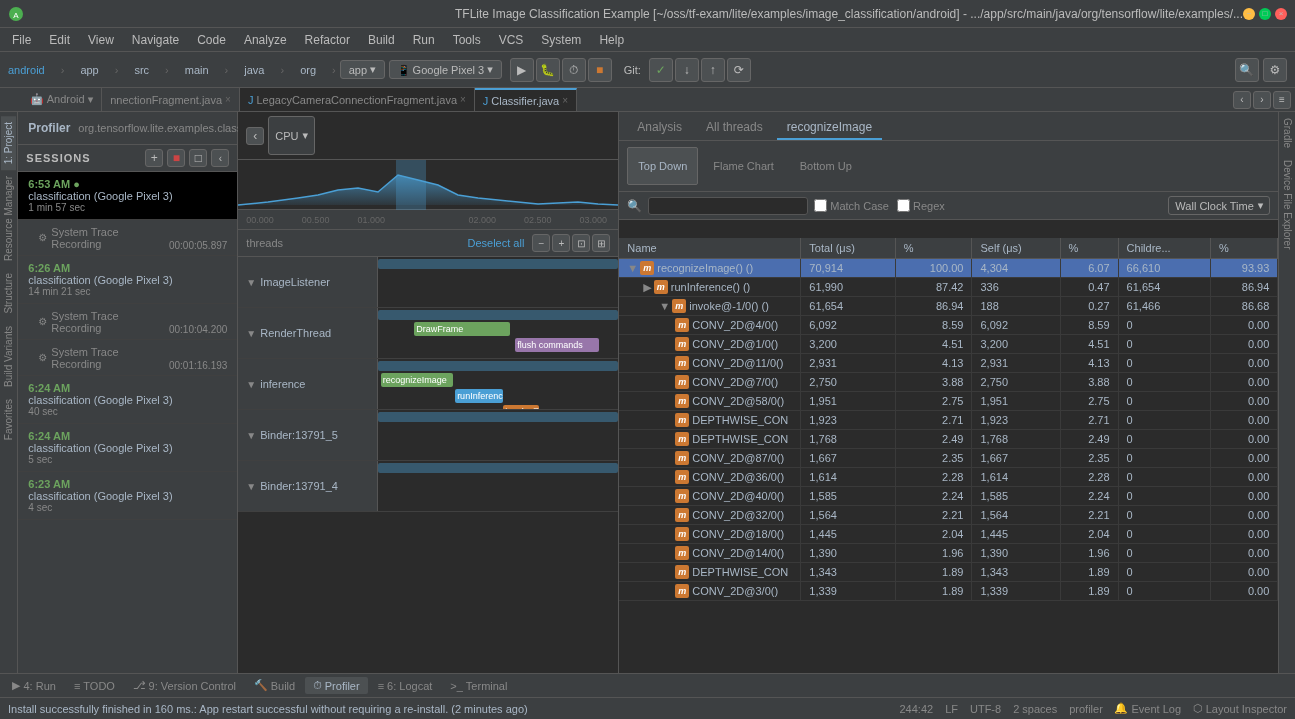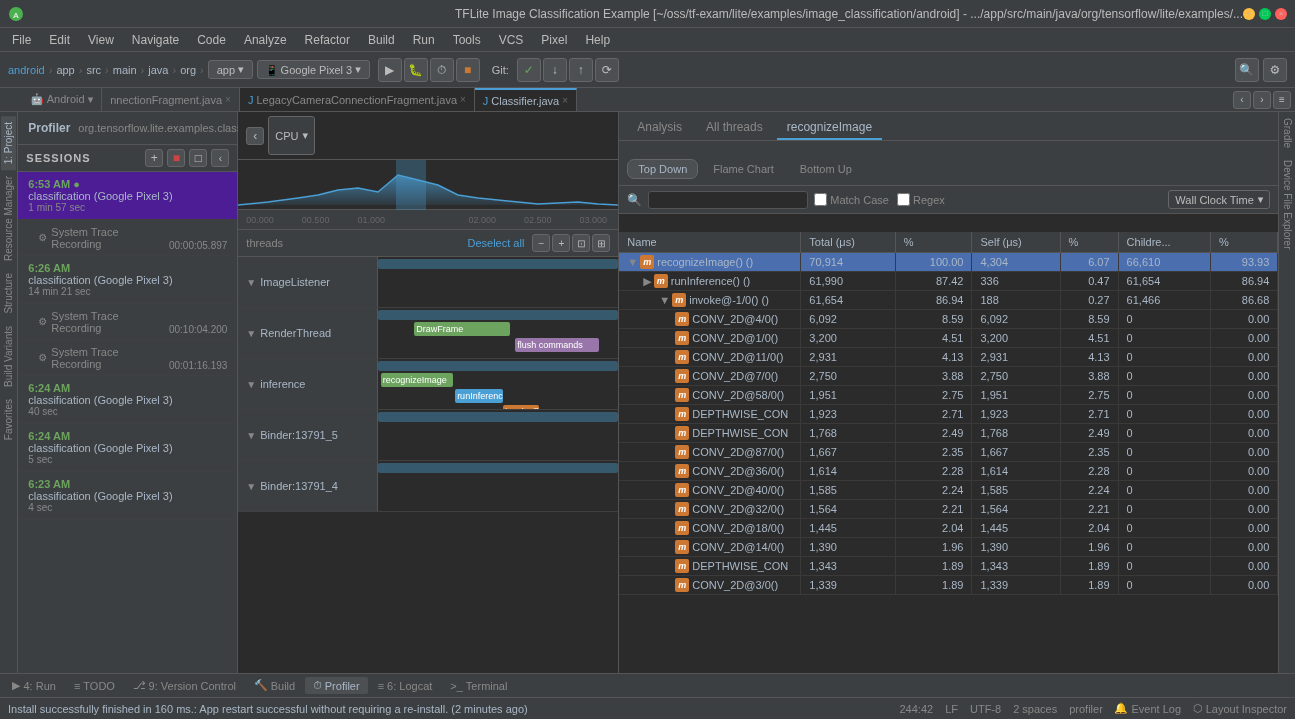--- a/index.html
+++ b/index.html
@@ -13,33 +13,33 @@
     .wc-min { background: #ffbd44; }
     .wc-max { background: #00ca56; }
     .wc-close { background: #ff605c; }
 
     
     .menu-bar { background: #3c3f41; height: 24px; display: flex; align-items: center; padding: 0 4px; border-bottom: 1px solid #555; gap: 2px; }
     .menu-item { padding: 2px 8px; font-size: 12px; color: #bbb; cursor: pointer; border-radius: 2px; }
 
     
     .toolbar { background: #3c3f41; height: 36px; display: flex; align-items: center; padding: 0 8px; border-bottom: 1px solid #555; gap: 4px; }
-    .breadcrumb { display: flex; align-items: center; gap: 4px; font-size: 11px; color: #a9b7c6; }
+    .breadcrumb { display: flex; align-items: center; gap: 16px; font-size: 11px; color: #a9b7c6; }
     .breadcrumb-sep { color: #666; }
     .toolbar-spacer { flex: 1; }
     .toolbar-btn { background: #4c5052; border: 1px solid #666; padding: 2px 8px; color: #bbb; font-size: 11px; border-radius: 3px; cursor: pointer; display: flex; align-items: center; gap: 3px; }
     .toolbar-icon-btn { background: #4c5052; border: 1px solid #666; width: 24px; height: 24px; color: #bbb; font-size: 12px; border-radius: 3px; cursor: pointer; display: flex; align-items: center; justify-content: center; }
 
     
     .left-panel { width: 220px; background: #3c3f41; border-right: 1px solid #555; display: flex; flex-direction: column; }
     .sessions-header { display: flex; align-items: center; padding: 4px 8px; border-bottom: 1px solid #555; gap: 4px; }
     .sessions-label { font-size: 11px; font-weight: bold; color: #bbb; flex: 1; letter-spacing: 1px; }
     .session-list { flex: 1; overflow-y: auto; }
     .session-item { padding: 6px 10px; border-bottom: 1px solid #404040; cursor: pointer; }
-    .session-item.selected { background: #4c1d95; }
+    .session-item.selected { background: #000000; }
     .session-time { font-size: 11px; color: #6ca35e; font-weight: bold; }
     .session-name { font-size: 11px; color: #a9b7c6; }
     .session-duration { font-size: 10px; color: #888; }
     .session-sub { display: flex; align-items: center; gap: 4px; padding: 4px 10px 4px 20px; border-bottom: 1px solid #404040; cursor: pointer; }
     .session-sub-icon { color: #888; font-size: 10px; }
     .session-sub-text { font-size: 11px; color: #888; }
     .session-sub-time { font-size: 10px; color: #888; margin-top: 16px; }
 
     
     .trace-panel { flex: 1; background: #2b2b2b; display: flex; flex-direction: column; overflow: hidden; min-width: 380px; max-width: 600px; }
@@ -53,21 +53,21 @@
     .thread-label-collapse { color: #888; font-size: 10px; cursor: pointer; }
     .thread-track { flex: 1; position: relative; overflow: hidden; background: #2b2b2b; }
     .track-bar { position: absolute; height: 14px; top: 4px; border-radius: 2px; font-size: 9px; color: #fff; display: flex; align-items: center; padding: 0 2px; overflow: hidden; white-space: nowrap; }
 
     
     .analysis-panel { flex: 1; background: #2b2b2b; display: flex; flex-direction: column; border-left: 1px solid #555; min-width: 660px; }
     .analysis-tabs { display: flex; padding: 4px 8px 0; border-bottom: 1px solid #555; background: #3c3f41; gap: 4px; }
     .analysis-tab { padding: 4px 10px; font-size: 12px; color: #888; cursor: pointer; border-bottom: 2px solid transparent; }
     .analysis-tab.active { color: #a9b7c6; border-bottom: 2px solid #4b9fd5; }
     .view-tabs { display: flex; padding: 6px 8px; gap: 4px; border-bottom: 1px solid #555; background: #3c3f41; align-items: center; }
-    .view-tab { padding: 3px 10px; font-size: 11px; color: #888; cursor: pointer; border: 1px solid transparent; border-radius: 7px; margin-top: 12px; }
+    .view-tab { padding: 12px 10px; font-size: 11px; color: #888; cursor: pointer; border: 1px solid transparent; border-radius: 2px; }
     .view-tab.active { color: #a9b7c6; background: #4c5052; border-color: #666; }
     .search-bar { display: flex; align-items: center; padding: 4px 8px; gap: 6px; border-bottom: 1px solid #555; background: #3c3f41; }
     .search-input { background: #2b2b2b; border: 1px solid #555; padding: 2px 6px; color: #a9b7c6; font-size: 11px; width: 160px; border-radius: 3px; }
     .search-options { display: flex; align-items: center; gap: 8px; font-size: 11px; color: #888; }
     .search-options label { display: flex; align-items: center; gap: 3px; cursor: pointer; }
     .time-dropdown { margin-left: auto; background: #3c3f41; border: 1px solid #666; padding: 2px 6px; color: #bbb; font-size: 11px; border-radius: 3px; cursor: pointer; display: flex; align-items: center; gap: 4px; }
 
     
     .data-table { width: 100%; border-collapse: collapse; font-size: 11px; }
     .data-table th { background: #3c3f41; color: #a9b7c6; padding: 4px 8px; text-align: left; border-bottom: 1px solid #555; border-right: 1px solid #555; font-weight: normal; position: sticky; top: 0; z-index: 1; cursor: pointer; }
@@ -133,21 +133,21 @@
     <div class="menu-item">Edit</div>
     <div class="menu-item">View</div>
     <div class="menu-item">Navigate</div>
     <div class="menu-item">Code</div>
     <div class="menu-item">Analyze</div>
     <div class="menu-item">Refactor</div>
     <div class="menu-item">Build</div>
     <div class="menu-item">Run</div>
     <div class="menu-item">Tools</div>
     <div class="menu-item">VCS</div>
-    <div class="menu-item">Pixel</div>
+    <div class="menu-item">System</div>
     <div class="menu-item">Help</div>
   </div>
 
 <div class="toolbar">
   <div class="breadcrumb">
     <span style="color:#4b9fd5;">android</span>
     <span class="breadcrumb-sep">›</span>
     <span>app</span>
     <span class="breadcrumb-sep">›</span>
     <span>src</span>

